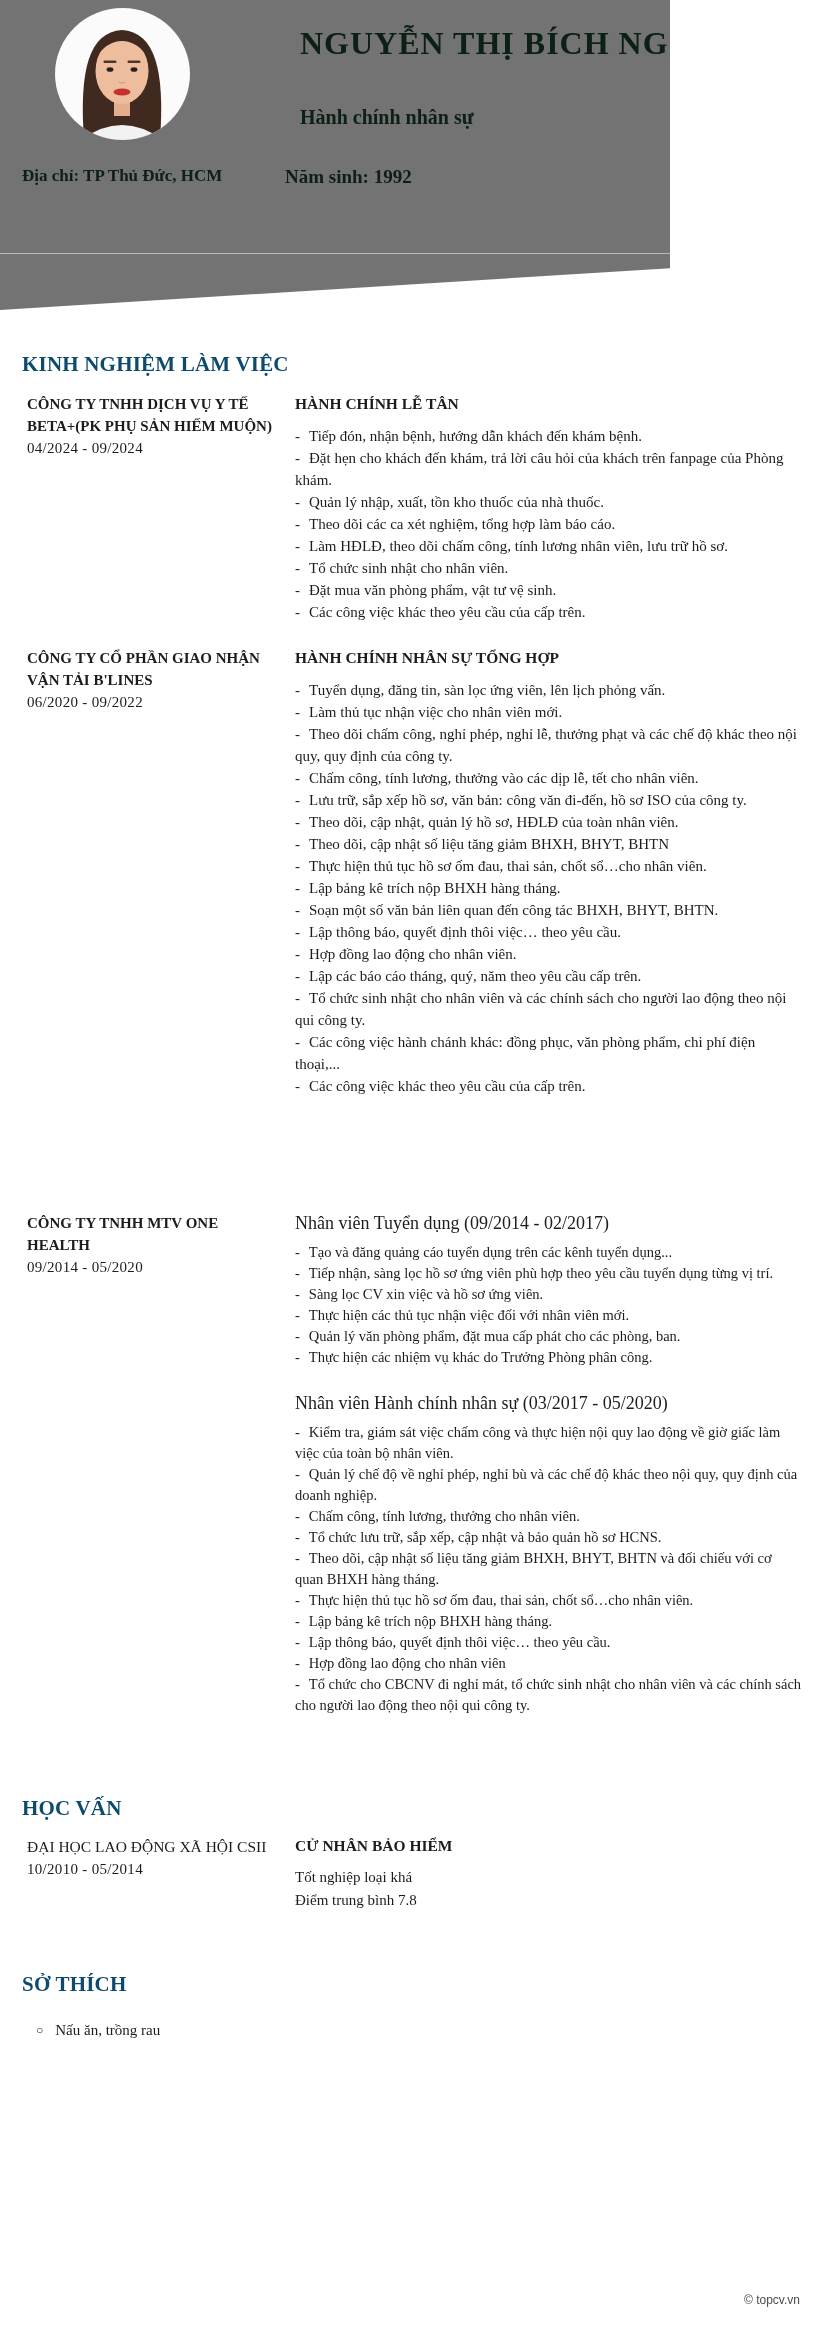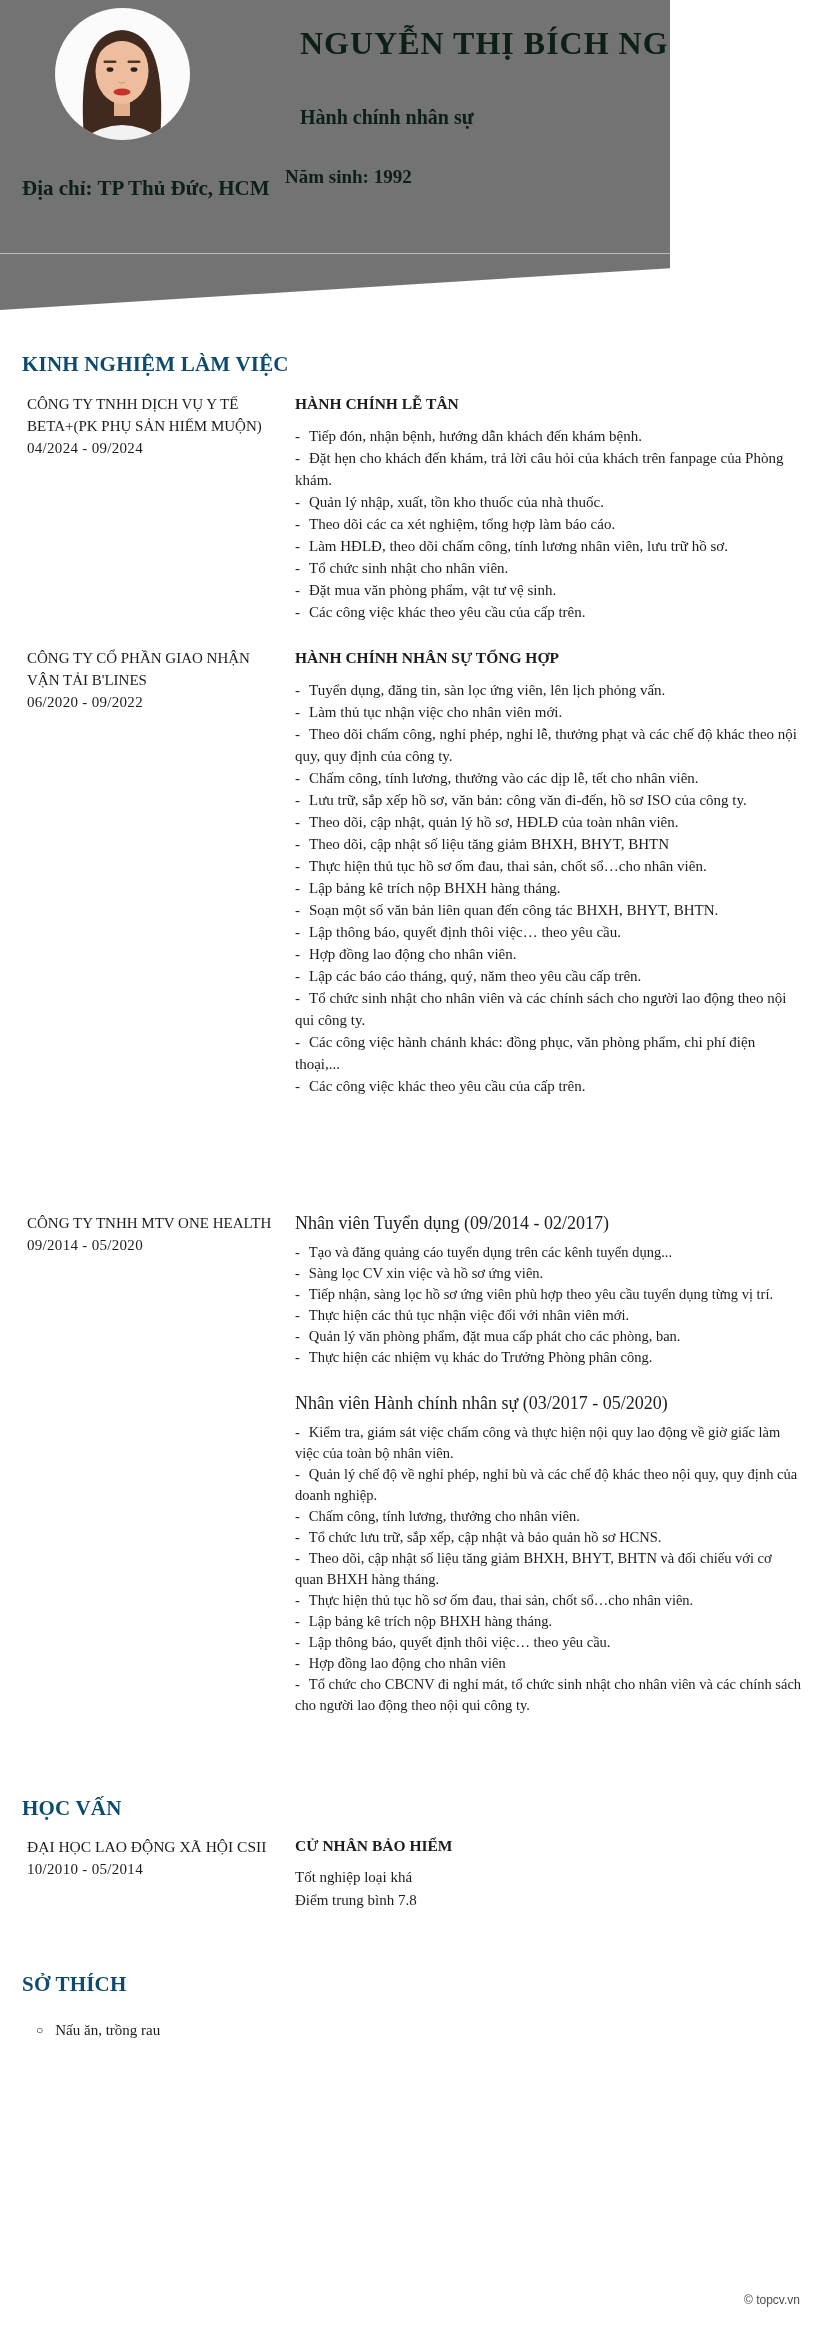--- a/index.html
+++ b/index.html
@@ -7,33 +7,33 @@
         font-family:"Liberation Serif",serif;color:#1c1c1c;overflow:hidden;}
 
   
   .hero{position:absolute;top:0;left:0;width:670px;height:310px;background:#737373;
         clip-path:polygon(0 0,100% 0,100% 86.5%,0 100%);}
   .hero-line{position:absolute;left:0;top:253px;width:100%;height:1px;background:rgba(255,255,255,.5);}
   .avatar{position:absolute;left:55px;top:8px;width:135px;height:132px;}
   .person-name{position:absolute;left:300px;top:24px;margin:0;font-size:32px;line-height:38px;
                letter-spacing:1px;font-weight:700;color:#0d2016;white-space:nowrap;}
   .person-sub{position:absolute;left:300px;top:106px;font-size:20px;font-weight:700;color:#0d2016;}
-  .meta-address{position:absolute;left:22px;top:176px;font-size:21px;font-weight:700;color:#0d2016;text-align:center;}
+  .meta-address{position:absolute;left:22px;top:166px;font-size:17px;font-weight:700;color:#0d2016;text-align:center;}
   .meta-birth{position:absolute;left:285px;top:166px;font-size:19px;font-weight:700;color:#0d2016;}
 
   
   .content{position:absolute;top:310px;left:0;width:827px;box-sizing:border-box;
            padding:0 25px 0 22px;}
   h2.section{font-size:21px;font-weight:700;margin:42px 0 16px 0;color:#0c4a6e;letter-spacing:.2px;}
   h2.section.edu{margin-top:80px;margin-bottom:14px;}
   h2.section.hob{margin-top:60px;margin-bottom:22px;}
 
   .entry{display:grid;grid-template-columns:273px 1fr;}
   .entry .left{padding-left:5px;padding-right:16px;box-sizing:border-box;}
-  .company{font-weight:400;font-size:15px;line-height:22px;}
+  .company{font-weight:700;font-size:15px;line-height:22px;}
   .period{font-size:15px;margin-top:3px;letter-spacing:.3px;}
   .role-title{font-size:15.5px;line-height:22px;}
   .role-title.bold{font-weight:700;}
   .duties{list-style:none;margin:10px 0 0 0;padding:0;font-size:15px;line-height:22px;}
   .duty{display:block;}
   .dash{margin-right:9px;}
   .role + .role{margin-top:24px;}
   .entry.e1{margin-bottom:24px;}
   .entry.e2{margin-bottom:115px;}
   .entry.small .role-title{font-size:18px;}
@@ -153,22 +153,22 @@
       <div class="left">
         <div class="company">CÔNG TY TNHH MTV ONE HEALTH</div>
         <div class="period">09/2014 - 05/2020</div>
       </div>
       <div class="right">
         <div class="role">
           <div class="role-title">Nhân viên Tuyển dụng (09/2014 - 02/2017)</div>
           <ul class="duties">
 
           <li class="duty"><span class="dash">-</span><span class="duty-text">Tạo và đăng quảng cáo tuyển dụng trên các kênh tuyển dụng...</span></li>
+              <li class="duty"><span class="dash">-</span><span class="duty-text">Tiếp nhận, sàng lọc hồ sơ ứng viên phù hợp theo yêu cầu tuyển dụng từng vị trí.</span></li>
               <li class="duty"><span class="dash">-</span><span class="duty-text">Sàng lọc CV xin việc và hồ sơ ứng viên.</span></li>
-              <li class="duty"><span class="dash">-</span><span class="duty-text">Tiếp nhận, sàng lọc hồ sơ ứng viên phù hợp theo yêu cầu tuyển dụng từng vị trí.</span></li>
               <li class="duty"><span class="dash">-</span><span class="duty-text">Thực hiện các thủ tục nhận việc đối với nhân viên mới.</span></li>
               <li class="duty"><span class="dash">-</span><span class="duty-text">Quản lý văn phòng phẩm, đặt mua cấp phát cho các phòng, ban.</span></li>
               <li class="duty"><span class="dash">-</span><span class="duty-text">Thực hiện các nhiệm vụ khác do Trưởng Phòng phân công.</span></li>
             </ul>
         </div>
         <div class="role">
           <div class="role-title">Nhân viên Hành chính nhân sự (03/2017 - 05/2020)</div>
           <ul class="duties">
 
           <li class="duty"><span class="dash">-</span><span class="duty-text">Kiểm tra, giám sát việc chấm công và thực hiện nội quy lao động về giờ giấc làm việc của toàn bộ nhân viên.</span></li>

